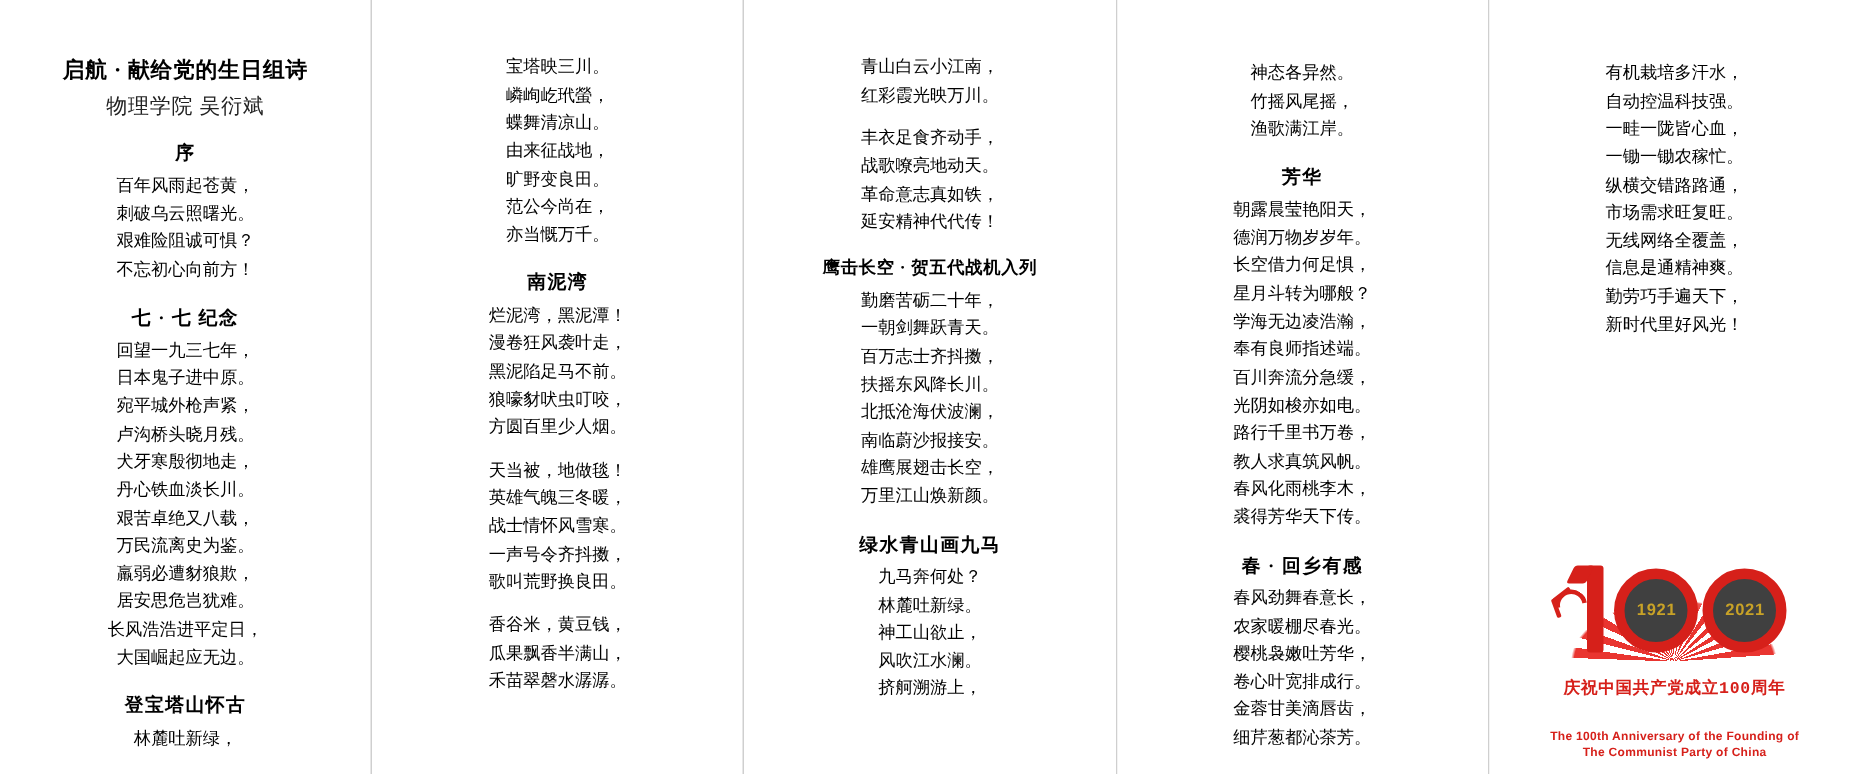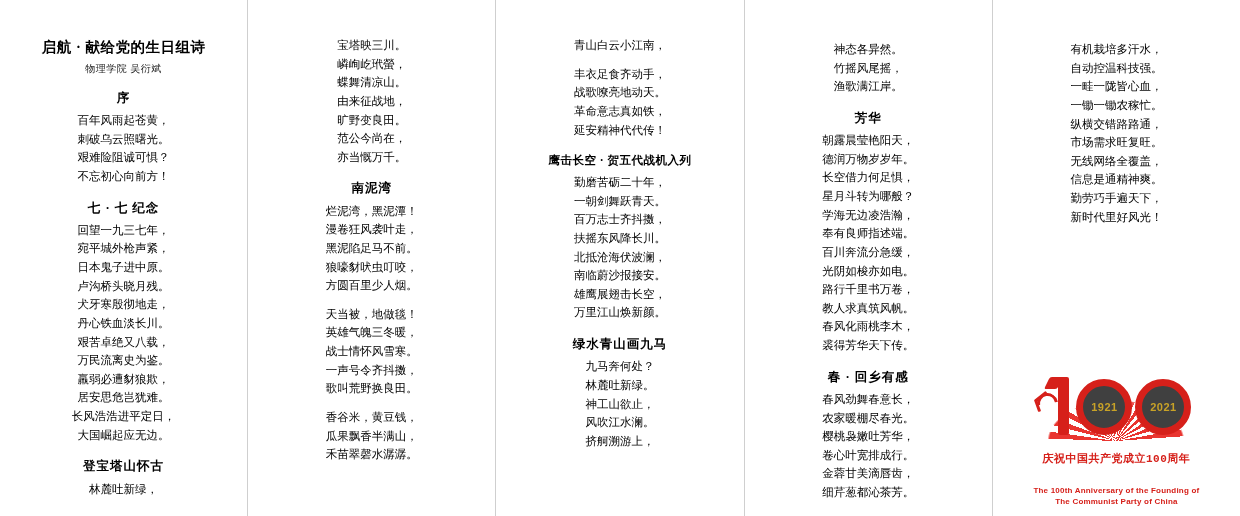--- a/index.html
+++ b/index.html
@@ -43,21 +43,21 @@
   }
   .title-main {
     font-size: 14.5px;
     font-weight: bold;
     color: #000;
     letter-spacing: 0.5px;
     margin: 22px 0 5px 0;
     line-height: 1.3;
   }
   .byline {
-    font-size: 10px;
+    font-size: 14px;
     color: #222;
     margin: 0 0 12px 0;
     letter-spacing: 0.5px;
   }
   .sec-title {
     font-size: 12.5px;
     font-weight: bold;
     color: #000;
     margin: 14px 0 5px 0;
     letter-spacing: 1px;
@@ -230,22 +230,22 @@
       <div class="stanza">
         <div class="line">百年风雨起苍黄，</div>
         <div class="line">刺破乌云照曙光。</div>
         <div class="line">艰难险阻诚可惧？</div>
         <div class="line">不忘初心向前方！</div>
       </div>
 
       <div class="sec-title">七 · 七 纪念</div>
       <div class="stanza">
         <div class="line">回望一九三七年，</div>
+        <div class="line">日本鬼子进中原。</div>
         <div class="line">宛平城外枪声紧，</div>
-        <div class="line">日本鬼子进中原。</div>
         <div class="line">卢沟桥头晓月残。</div>
         <div class="line">犬牙寒殷彻地走，</div>
         <div class="line">丹心铁血淡长川。</div>
         <div class="line">艰苦卓绝又八载，</div>
         <div class="line">万民流离史为鉴。</div>
         <div class="line">羸弱必遭豺狼欺，</div>
         <div class="line">居安思危岂犹难。</div>
         <div class="line">长风浩浩进平定日，</div>
         <div class="line">大国崛起应无边。</div>
       </div>
@@ -289,20 +289,21 @@
         <div class="line">瓜果飘香半满山，</div>
         <div class="line">禾苗翠磬水潺潺。</div>
       </div>
     </div>
   </div>
 
   <div class="column">
     <div class="col-inner top-pad-3">
       <div class="stanza">
         <div class="line">青山白云小江南，</div>
+        <div class="line">红彩霞光映万川。</div>
       </div>
       <div class="stanza">
         <div class="line">丰衣足食齐动手，</div>
         <div class="line">战歌嘹亮地动天。</div>
         <div class="line">革命意志真如铁，</div>
         <div class="line">延安精神代代传！</div>
       </div>
 
       <div class="sec-title small">鹰击长空 · 贺五代战机入列</div>
       <div class="stanza">

